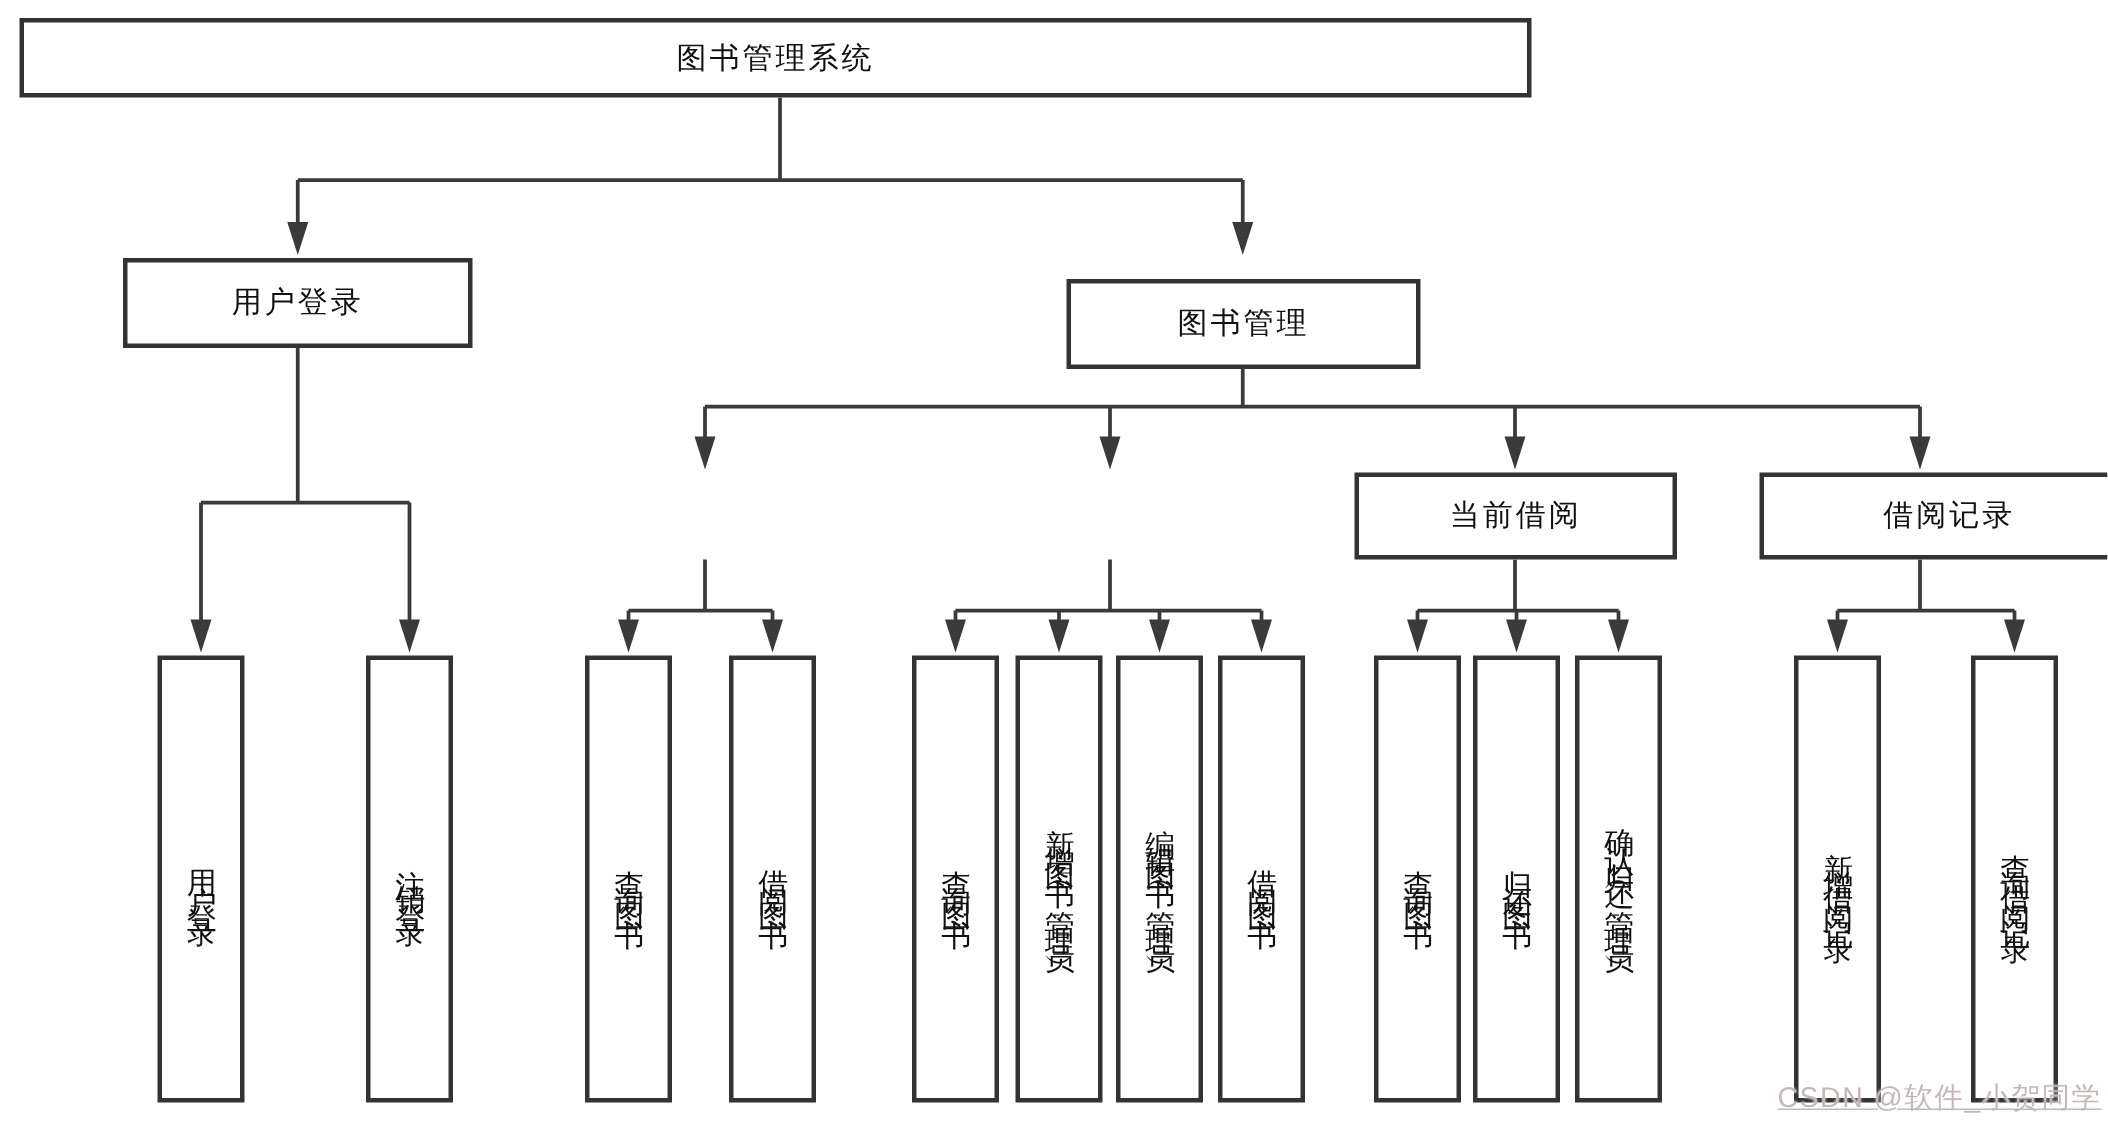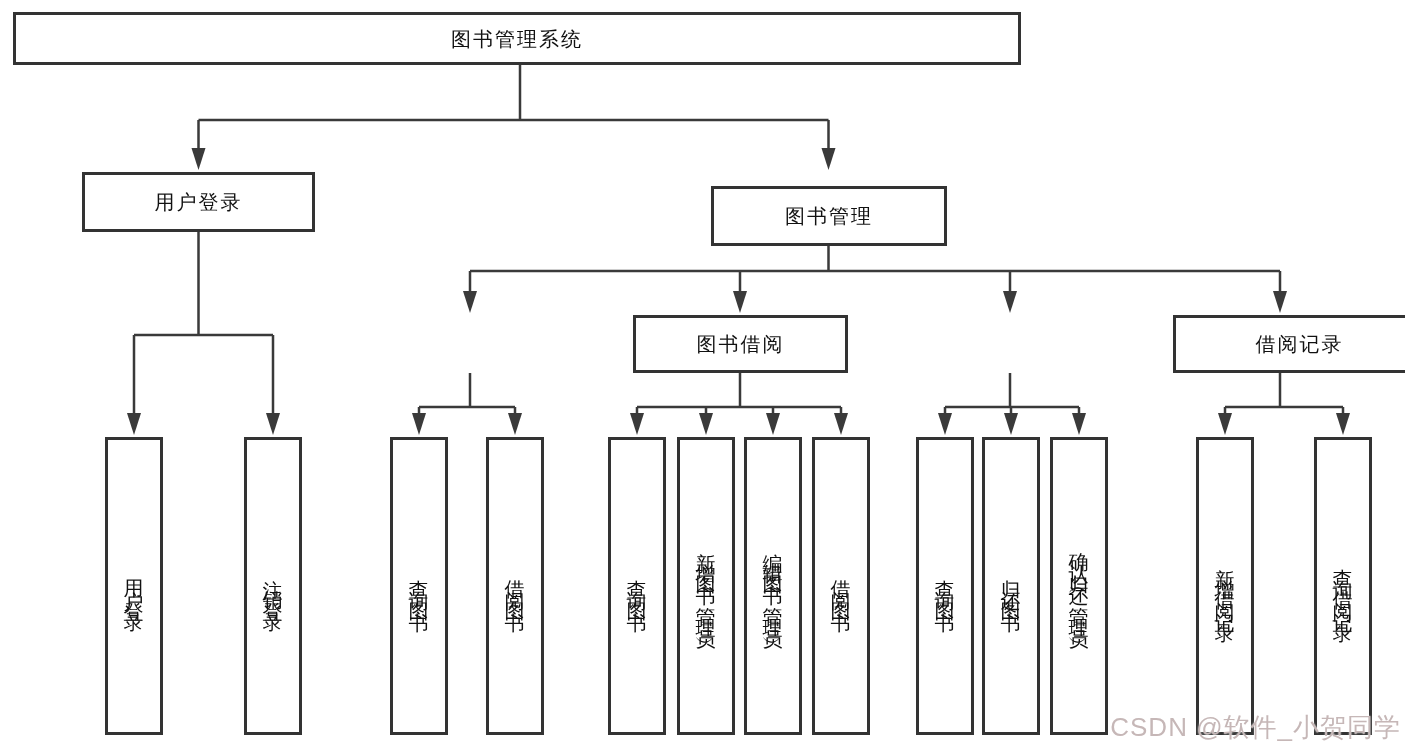--- a/index.html
+++ b/index.html
@@ -37,23 +37,23 @@
   #n-current{left:903px;top:315px;width:215px;height:58px;}
   #n-records{left:1173px;top:315px;width:253px;height:58px;}
   #lf-login{left:105px;}   #lf-logout{left:244px;}
   #lf-q1{left:390px;}      #lf-b1{left:486px;}
   #lf-q2{left:608px;}      #lf-add{left:677px;}
   #lf-edit{left:744px;}    #lf-b2{left:812px;}
   #lf-q3{left:916px;}      #lf-ret{left:982px;}
   #lf-confirm{left:1050px;}
   #lf-addrec{left:1196px;} #lf-qrec{left:1314px;}
   #watermark{
-    position:absolute;right:4px;bottom:2px;font-size:26px;
+    position:absolute;right:4px;bottom:2px;font-size:19px;
     color:var(--watermark_color);letter-spacing:1px;
-    text-shadow:0 0 2px #ffffff;z-index:5;white-space:nowrap;
+    text-shadow:0 0 2px #ffffff;z-index:5;white-space:nowrap;text-decoration:underline;
   }
 </style>
 </head>
 <body>
 
 <div id="canvas">
 
   <svg id="wires" viewBox="0 0 1405 747" xmlns="http://www.w3.org/2000/svg">
     <path d="M520,65 V120 M198.5,120 H828.5 M198.5,120 V155 M828.5,120 V155"></path>
     <path d="M198.5,232 V335 M134,335 H273 M134,335 V422 M273,335 V422"></path>
@@ -89,22 +89,22 @@
     <span class="hlabel">图书管理系统</span>
   </div>
 
   <div id="n-user-login" class="box">
     <span class="hlabel">用户登录</span>
   </div>
   <div id="n-book-mgmt" class="box">
     <span class="hlabel">图书管理</span>
   </div>
 
-  <div id="n-borrowing" class="box">
-    <span class="hlabel">图书借阅</span>
+  <div id="n-current" class="box">
+    <span class="hlabel">当前借阅</span>
   </div>
   <div id="n-records" class="box">
     <span class="hlabel">借阅记录</span>
   </div>
 
   <div id="lf-login" class="box vbox">
     <span class="vlabel">用户登录</span>
   </div>
   <div id="lf-logout" class="box vbox">
     <span class="vlabel">注销登录</span>

